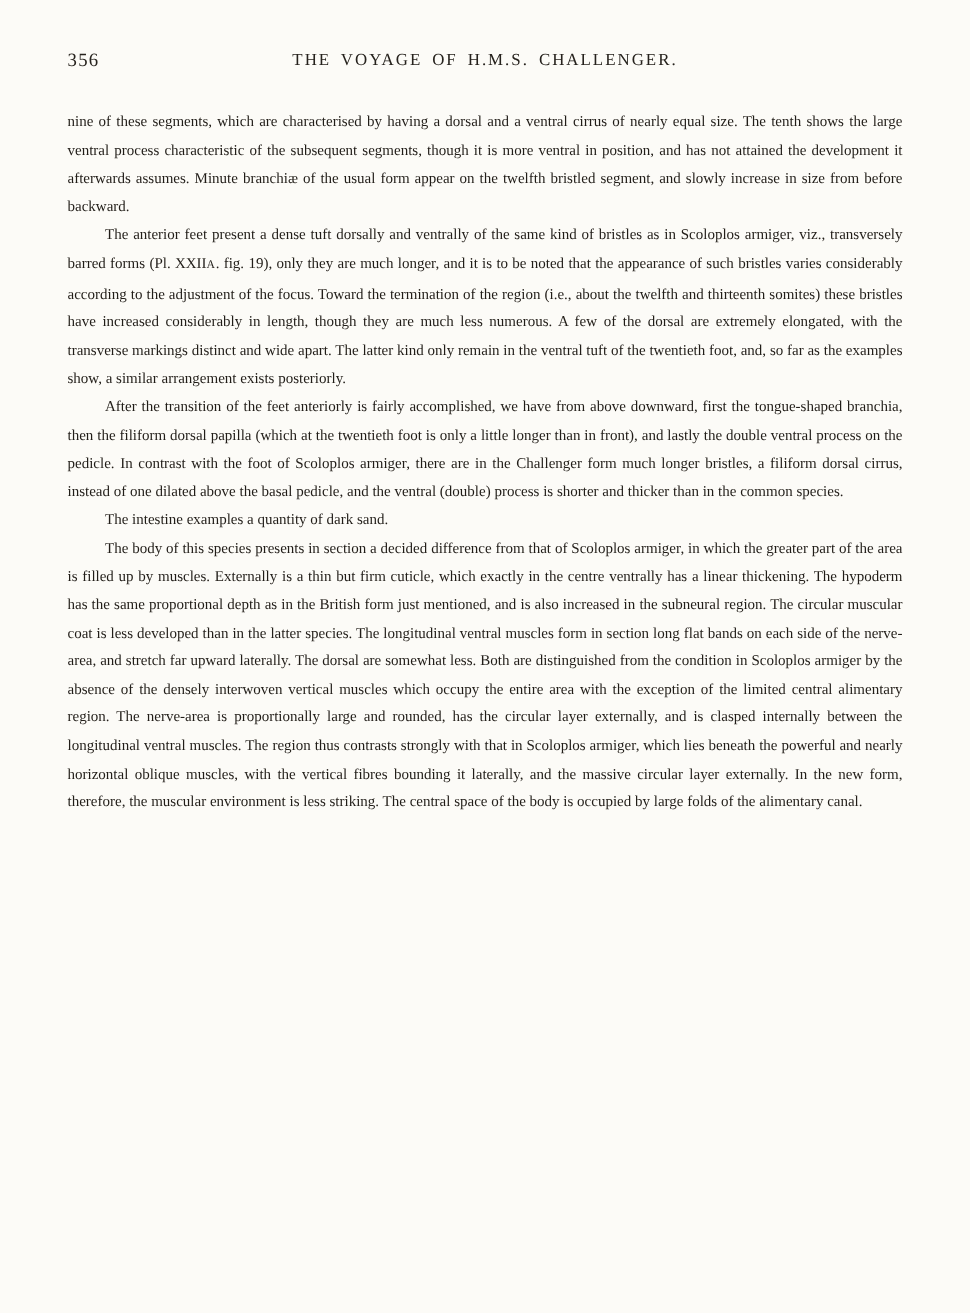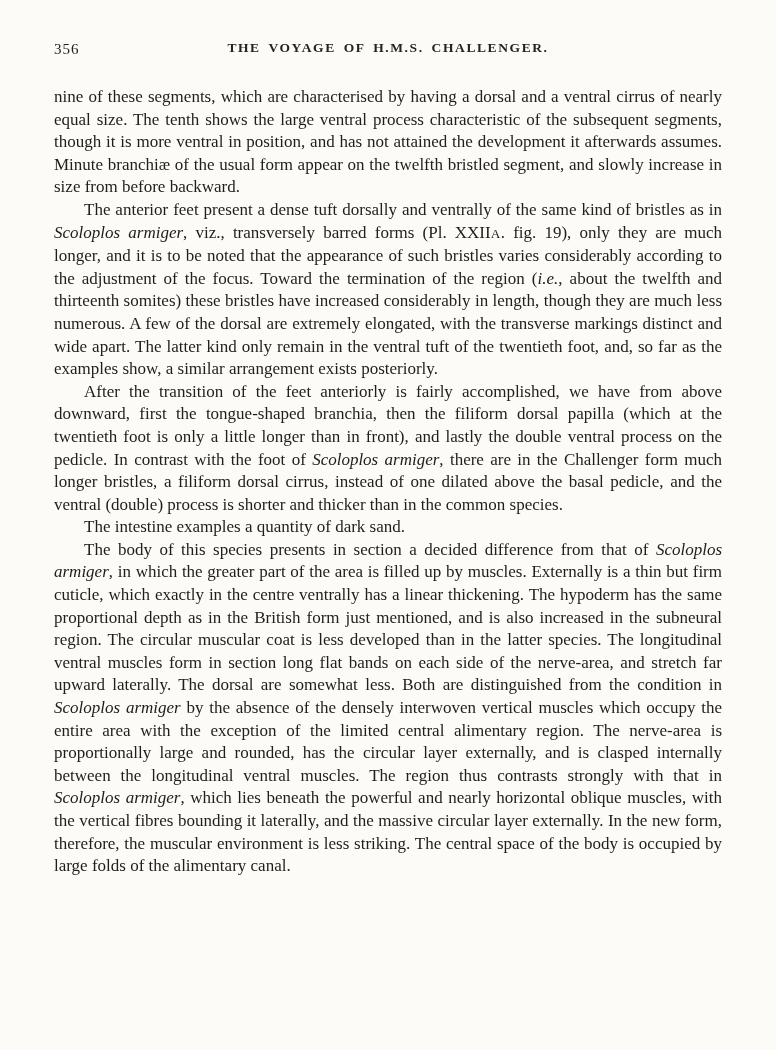--- a/index.html
+++ b/index.html
@@ -32,44 +32,43 @@
     left: 0;
     top: 1px;
     font-size: 15px;
     letter-spacing: 1px;
     color: #26221d;
   }
   .running-title {
     display: block;
     text-align: center;
     font-size: 13.5px;
-    font-weight: bold;
+    font-weight: normal;
     letter-spacing: 1.6px;
     word-spacing: 3px;
     color: #26221d;
   }
   .text-block {
     position: absolute;
     top: 86px;
     left: 54px;
     width: 668px;
-    font-size: 17px;
+    font-size: 12px;
     line-height: 22.6px;
     text-align: justify;
     color: #211d18;
   }
   .para {
     margin: 0;
     padding: 0;
   }
   .para.indent {
     text-indent: 30px;
   }
   .italic {
-    font-style: italic;
   }
   .smallcap {
     font-size: 0.78em;
     letter-spacing: 0.5px;
   }
 </style>
 </head>
 <body>
 
 <div class="page">

